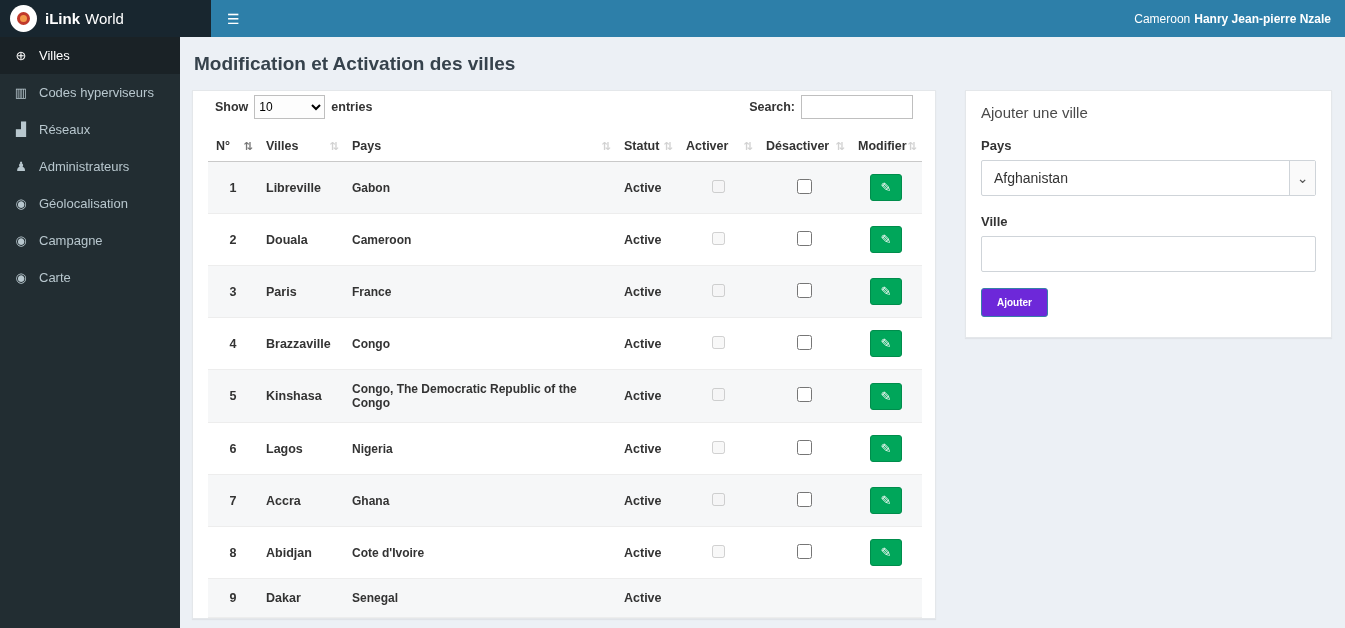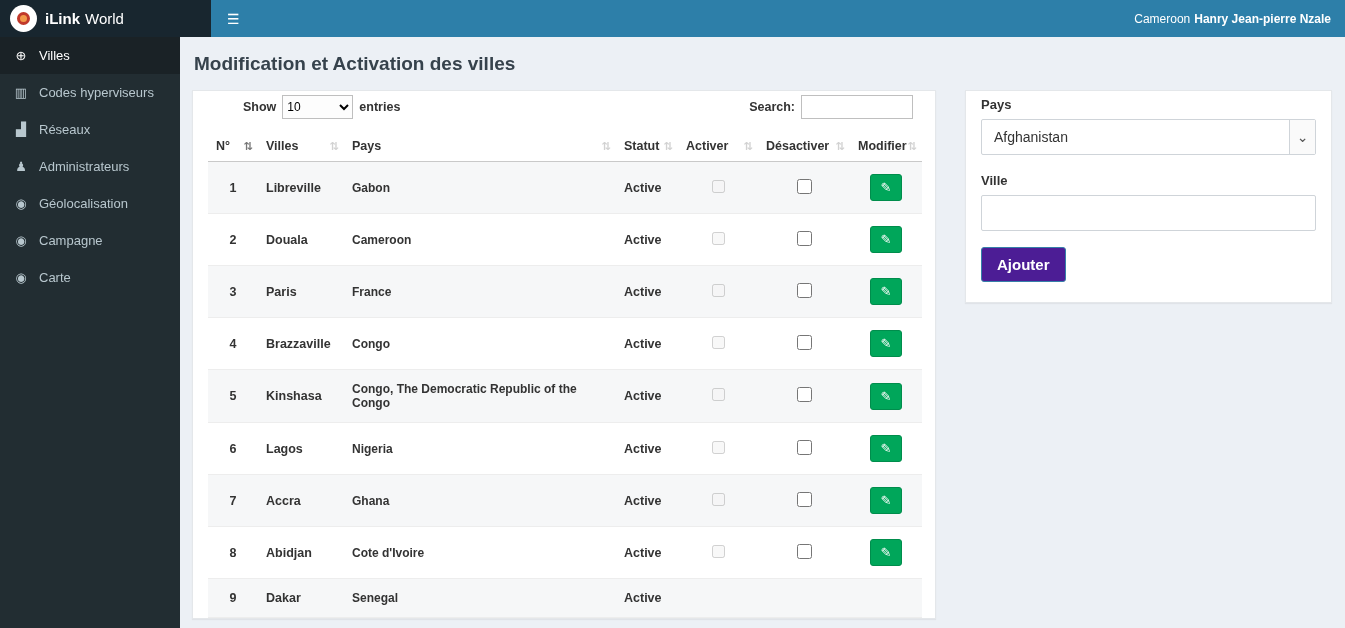--- a/index.html
+++ b/index.html
@@ -33,21 +33,21 @@
   
   .main { margin-left: 180px; padding: 47px 0 0 12px; }
   .page-title { font-size: 19px; font-weight: bold; color: #36424c; margin: 6px 16px 15px 2px; }
   .content { display: flex; gap: 29px; align-items: flex-start; }
   .panel { background: #fff; border: 1px solid #e4e7ea; box-shadow: 0 1px 1px rgba(0,0,0,.05); }
   .table-panel { width: 744px; }
   .add-panel { width: 367px; }
   .panel-title { font-size: 15px; color: #4a4a4a; padding: 13px 15px 11px; }
 
   
-  .table-controls { display: flex; justify-content: space-between; align-items: center; padding: 4px 22px 12px; margin-left: 28px; }
+  .table-controls { display: flex; justify-content: space-between; align-items: center; padding: 4px 22px 12px; }
   .length-ctrl, .search-ctrl { display: flex; align-items: center; gap: 6px; font-size: 12.5px; font-weight: 600; color: #333; }
   .length-select { height: 24px; border: 1px solid #bfbfbf; background: #fdfdfd; font-size: 12px; width: 71px; }
   .search-input { width: 112px; height: 24px; border: 1px solid #bfbfbf; padding: 2px 6px; font-size: 12px; outline: none; }
 
   
   .table-wrap { padding: 0 15px; }
   table { width: 100%; border-collapse: collapse; table-layout: fixed; }
   th { text-align: left; font-size: 12.5px; font-weight: bold; color: #333; padding: 8px 20px 8px 8px; border-bottom: 1px solid #c9c9c9; position: relative; cursor: pointer; }
   .sort-icon { position: absolute; right: 5px; top: 50%; transform: translateY(-50%); color: #d2d2d2; font-size: 11px; }
   .sort-icon.sorted { color: #777; }
@@ -67,21 +67,21 @@
   .cb-big { width: 15px; height: 15px; }
   .edit-btn { width: 32px; height: 27px; background: #00a65a; border: 1px solid #008d4c; border-radius: 3px; color: #fff; font-size: 13px; display: inline-flex; align-items: center; justify-content: center; cursor: pointer; }
 
   
   .add-body { padding: 6px 15px 20px; }
   .field-label { font-weight: bold; font-size: 13px; color: #333; margin-bottom: 7px; }
   .select-wrap { position: relative; margin-bottom: 18px; }
   .pays-select { width: 100%; height: 36px; appearance: none; -webkit-appearance: none; border: 1px solid #cfd4d9; background: #fff; padding: 0 32px 0 12px; font-size: 14px; color: #333; border-radius: 2px; font-family: inherit; }
   .chev { position: absolute; right: 1px; top: 1px; bottom: 1px; width: 26px; border-left: 1px solid #cfd4d9; background: #fafafa; display: flex; align-items: center; justify-content: center; color: #555; pointer-events: none; font-size: 14px; }
   .ville-input { width: 100%; height: 36px; border: 1px solid #cfd4d9; padding: 0 10px; border-radius: 2px; font-size: 14px; outline: none; }
-  .submit-btn { margin-top: 16px; background: #4c1d95; border: 1px solid #367fa9; color: #fff; padding: 8px 15px; border-radius: 3px; font-size: 15px; font-weight: bold; cursor: pointer; }
+  .submit-btn { margin-top: 16px; background: #6d28d9; border: 1px solid #367fa9; color: #fff; padding: 8px 15px; border-radius: 3px; font-size: 10px; font-weight: bold; cursor: pointer; }
 </style>
 </head>
 <body>
 
 <div class="header">
   <div class="logo-area">
     <span class="logo-circle">
         <span class="logo-inner"></span>
       </span>
     <span>
@@ -282,20 +282,21 @@
     <td class="c-check"></td>
     <td class="c-mod"></td>
   </tr>
             </tbody>
         </table>
       </div>
 
     </div>
 
     <div class="panel add-panel">
+      <div class="panel-title">Ajouter une ville</div>
       <div class="add-body">
         <div class="field-label">Pays</div>
         <div class="select-wrap">
           <select class="pays-select">
             <option>Afghanistan</option>
           </select>
           <span class="chev">⌄</span>
         </div>
         <div class="field-label">Ville</div>
         <input type="text" class="ville-input" value="" style="">

